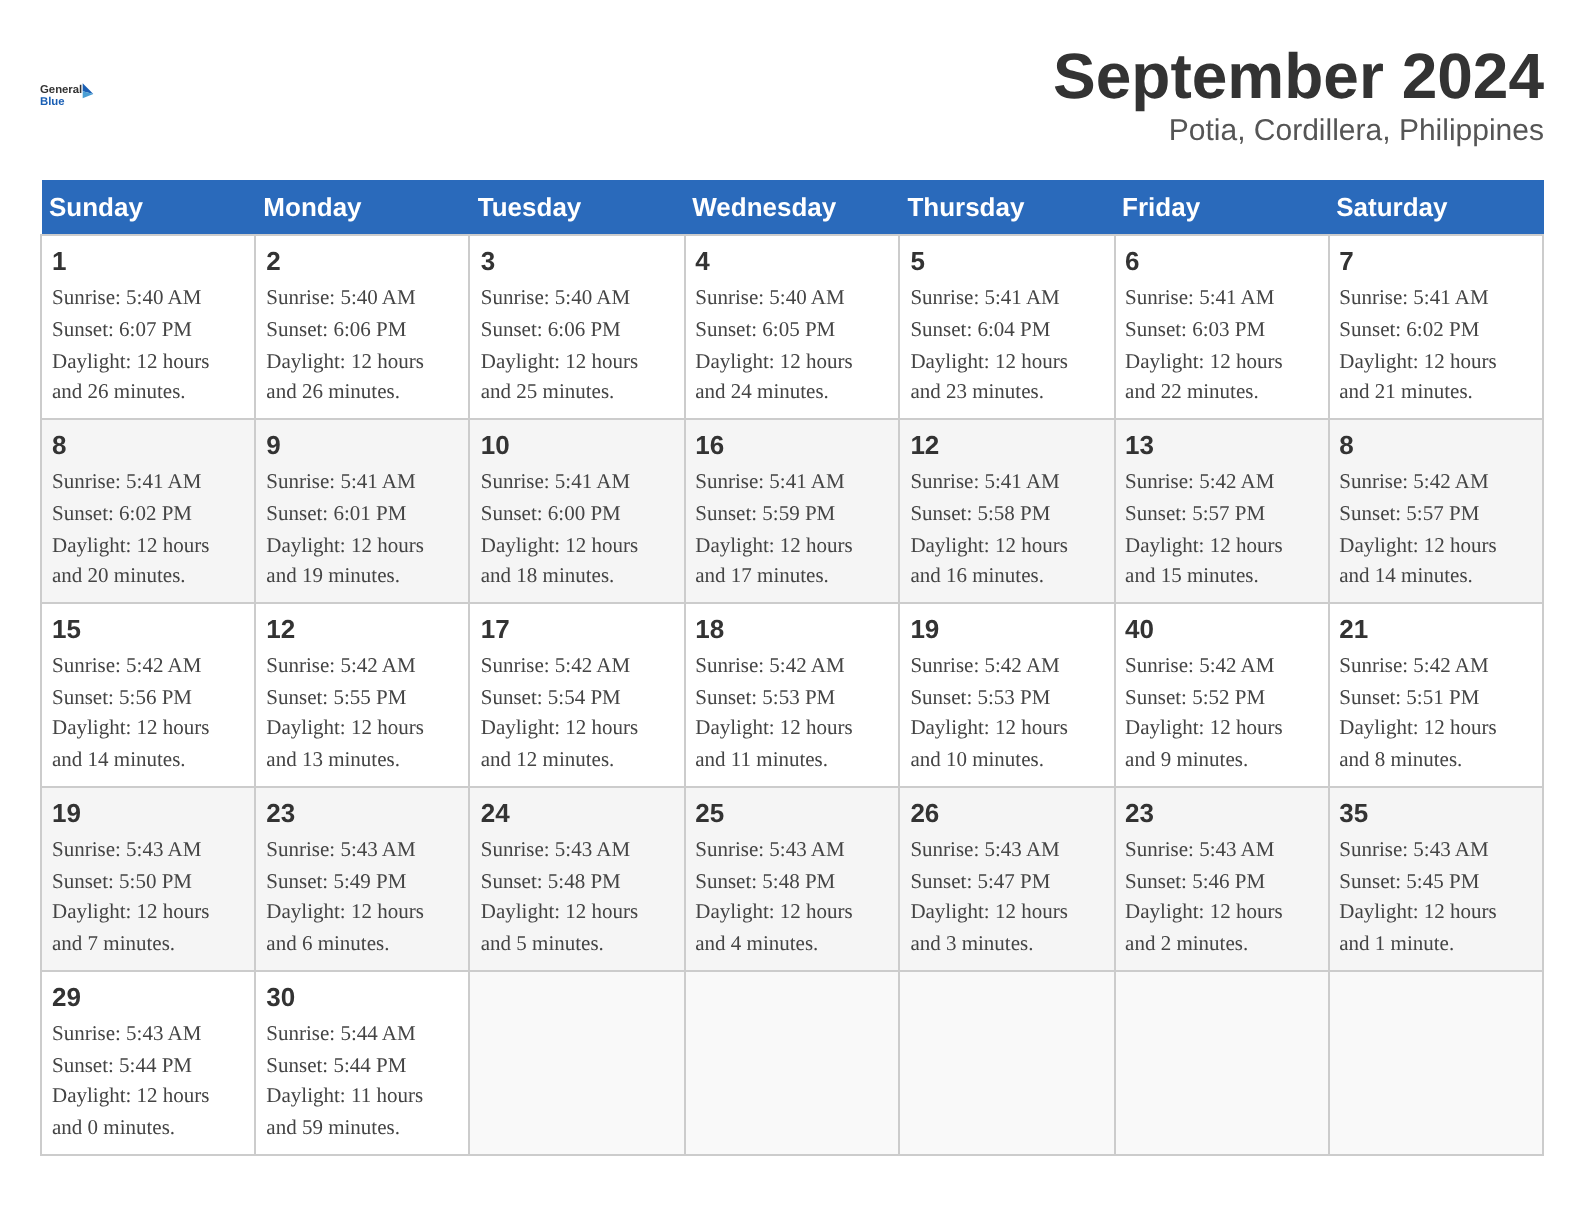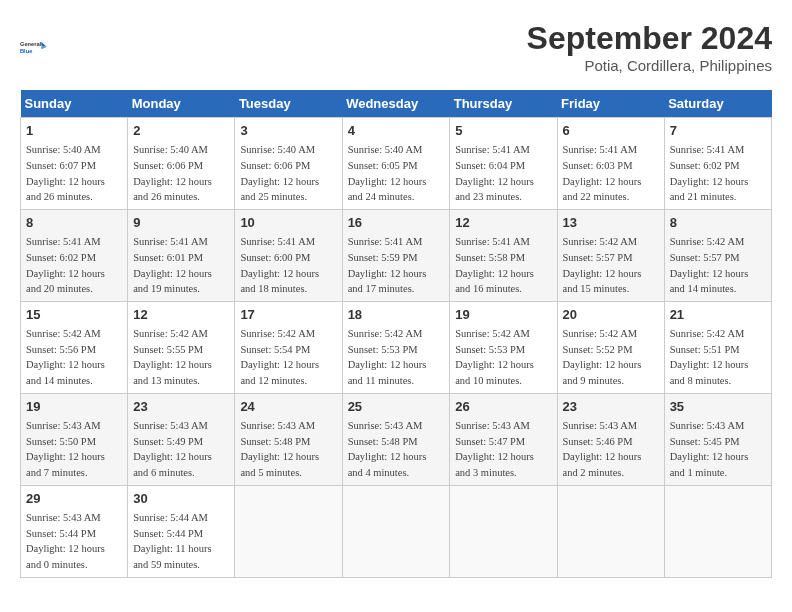--- a/index.html
+++ b/index.html
@@ -186,21 +186,21 @@
 Daylight: 12 hours
 and 12 minutes.</span></td>
         <td><span class="day-num">18</span><span class="day-info" style="white-space: pre-line;">Sunrise: 5:42 AM
 Sunset: 5:53 PM
 Daylight: 12 hours
 and 11 minutes.</span></td>
         <td><span class="day-num">19</span><span class="day-info" style="white-space: pre-line;">Sunrise: 5:42 AM
 Sunset: 5:53 PM
 Daylight: 12 hours
 and 10 minutes.</span></td>
-        <td><span class="day-num">20</span><span class="day-info" style="white-space: pre-line;">Sunrise: 5:42 AM
+        <td><span class="day-num">40</span><span class="day-info" style="white-space: pre-line;">Sunrise: 5:42 AM
 Sunset: 5:52 PM
 Daylight: 12 hours
 and 9 minutes.</span></td>
         <td><span class="day-num">21</span><span class="day-info" style="white-space: pre-line;">Sunrise: 5:42 AM
 Sunset: 5:51 PM
 Daylight: 12 hours
 and 8 minutes.</span></td>
       </tr>
       <tr>
         <td><span class="day-num">19</span><span class="day-info" style="white-space: pre-line;">Sunrise: 5:43 AM

